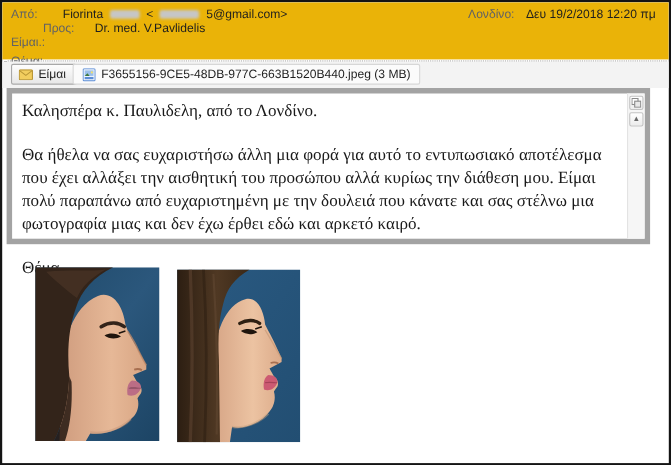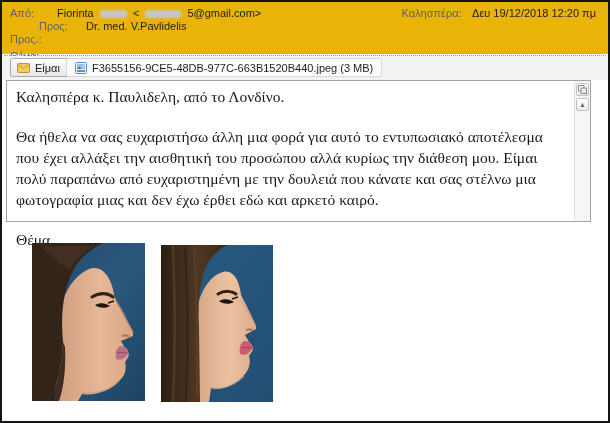--- a/index.html
+++ b/index.html
@@ -18,21 +18,21 @@
   
   .dotline{position:absolute;left:2px;right:2px;top:53px;border-top:1px dotted #9a9a9a;}
   .tabrow{position:absolute;left:0;top:54px;width:100%;height:24px;background:#f3f3f3;}
   .msgtab{position:absolute;left:8px;top:2px;height:19px;padding:0 9px 0 6px;display:flex;align-items:center;gap:5px;
           background:linear-gradient(#fefefe,#e7e7e7);border:1px solid #a9a9a9;border-radius:2px;
           font-size:11px;color:#222;box-sizing:border-box;}
   .attach{position:absolute;left:64px;top:2px;height:19px;display:flex;align-items:center;gap:5px;
           padding:0 8px;font-size:11px;color:#1e1e1e;background:#fbfbfb;border:1px solid #d7d7d7;border-radius:2px;box-sizing:border-box;text-align:right;}
 
   
-  .msgbox{position:absolute;left:4px;top:78px;width:585px;height:142px;background:#fff;border:1px solid #a3a3a3;box-sizing:border-box;}
+  .msgbox{position:absolute;left:4px;top:78px;width:585px;height:142px;background:#fff;border:5px solid #a3a3a3;box-sizing:border-box;}
   .msgtext{position:absolute;left:9px;top:5px;right:26px;font-family:"Liberation Serif",serif;font-size:15.5px;line-height:21px;color:#191919;}
   .msgtext p{margin:0 0 9px 0;}
   .msgtext .para{margin-bottom:19px;}
   .sig{margin:0;}
   .sbar{position:absolute;top:0;right:0;width:16px;height:100%;background:#f6f6f6;border-left:1px solid #e3e3e3;box-sizing:border-box;}
   .sbtn{position:absolute;right:1px;width:13px;height:13px;background:linear-gradient(#ffffff,#ececec);
         border:1px solid #c3c3c3;border-radius:2px;box-sizing:border-box;display:flex;align-items:center;justify-content:center;}
   .sbtn1{top:2px;}
   .sbtn2{top:17px;color:#6a6a6a;font-size:7px;line-height:7px;}
 
@@ -50,29 +50,29 @@
   <div class="hdr">
     <div class="hrow" style="top:5px;">
       <span class="hlabel">Από:</span>
       <span class="hval">Fiorinta</span>
       <span class="redact" style="width:27px;"></span>
       <span class="hval">&lt;</span>
       <span class="redact" style="width:36px;"></span>
       <span class="hval">5@gmail.com&gt;</span>
     </div>
     <div class="sent">
-      <span class="hlabel">Καλησπέρα:</span>
-      <span class="hval">Δευ 19/12/2018 12:20 πμ</span>
+      <span class="hlabel">Λονδίνο:</span>
+      <span class="hval">Δευ 19/2/2018 12:20 πμ</span>
     </div>
     <div class="hrow" style="top:18px;margin-left:29px;">
       <span class="hlabel">Προς:</span>
       <span class="hval">Dr. med. V.Pavlidelis</span>
     </div>
     <div class="hrow" style="top:31px;">
-      <span class="hlabel">Προς.:</span>
+      <span class="hlabel">Είμαι.:</span>
     </div>
     <div class="hrow" style="top:48px;">
       <span class="hlabel">Θέμα:</span>
     </div>
   </div>
 
   <div class="dotline"></div>
 
   <div class="tabrow">
     <div class="msgtab">

